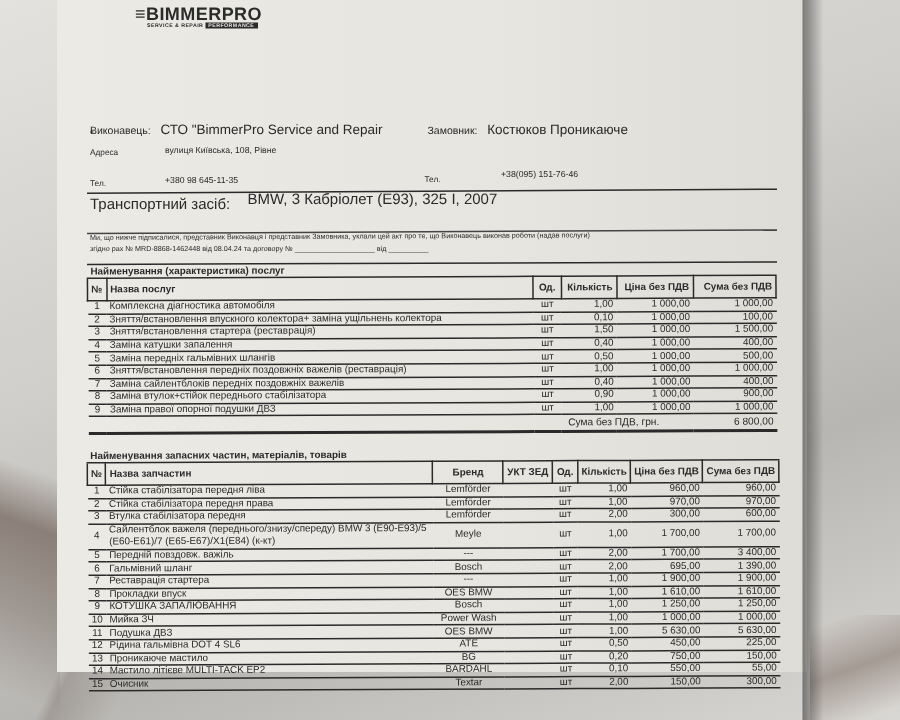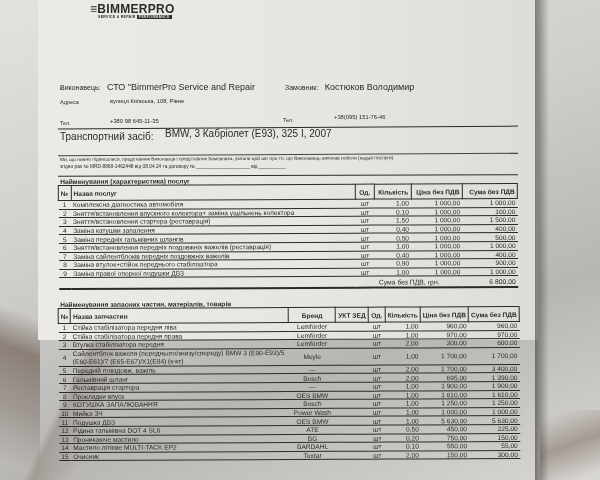--- a/index.html
+++ b/index.html
@@ -21,21 +21,21 @@
     }
     .marble-vein-r {
       position: absolute; right: 0; top: 410px; width: 60px; height: 70px;
       background: linear-gradient(160deg, transparent 10%, rgba(110,90,80,.45) 50%, transparent 90%);
     }
     .shadow-right {
       position: absolute; top: 0; left: 535px; width: 14px; height: 480px;
       background: linear-gradient(90deg, rgba(40,40,40,.55), rgba(0,0,0,0));
     }
     .paper {
-      position: absolute; left: 38px; top: 0; width: 500px; height: 340px;
+      position: absolute; left: 38px; top: 0; width: 500px; height: 448px;
       background: linear-gradient(90deg, #ebeae5 0%, #e6e5e0 60%, #dedcd6 100%);
       color: #2a2a2a;
     }
     .logo {
       position: absolute; left: 52px; top: 2px;
       font-weight: bold; font-size: 12px; letter-spacing: .3px; color: #2b2b2b;
     }
     .logo .sub {
       display: block; font-size: 3.5px; letter-spacing: .3px; font-weight: bold; margin-top: -1px; margin-left: 8px;
     }
@@ -77,21 +77,21 @@
     </span>
   </div>
 
   <div class="row" style="left:22px; top:76px;">
     <span class="lbl-s">Виконавець:</span>
     <span class="lbl-m" style="margin-left:2px;">СТО "BimmerPro Service and Repair</span>
   </div>
   <div class="row lbl-s" style="left:22px; top:87px;">"</div>
   <div class="row" style="left:247px; top:76px;">
     <span class="lbl-s">Замовник:</span>
-    <span class="lbl-m" style="margin-left:2px;">Костюков Володимир</span>
+    <span class="lbl-m" style="margin-left:2px;">Костюков Проникаюче</span>
   </div>
 
   <div class="row" style="left:22px; top:99px; font-size:5.5px;">Адреса</div>
   <div class="row" style="left:72px; top:98px; font-size:5.8px;">вулиця Київська, 108, Рівне</div>
 
   <div class="row" style="left:22px; top:120px; font-size:5.5px;">Тел.</div>
   <div class="row" style="left:72px; top:118px; font-size:5.8px;">+380 98 645-11-35</div>
   <div class="row" style="left:245px; top:117px; font-size:5.5px;">Тел.</div>
   <div class="row" style="left:296px; top:114px; font-size:5.8px;">+38(095) 151-76-46</div>
   <div class="line" style="left:20px; top:127px; width:460px; transform:rotate(-0.35deg);"></div>

